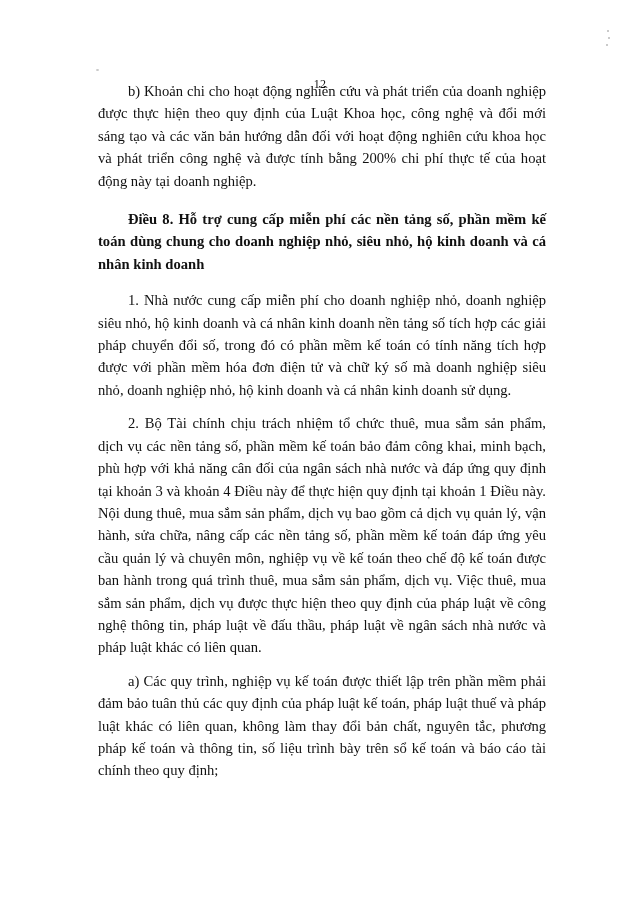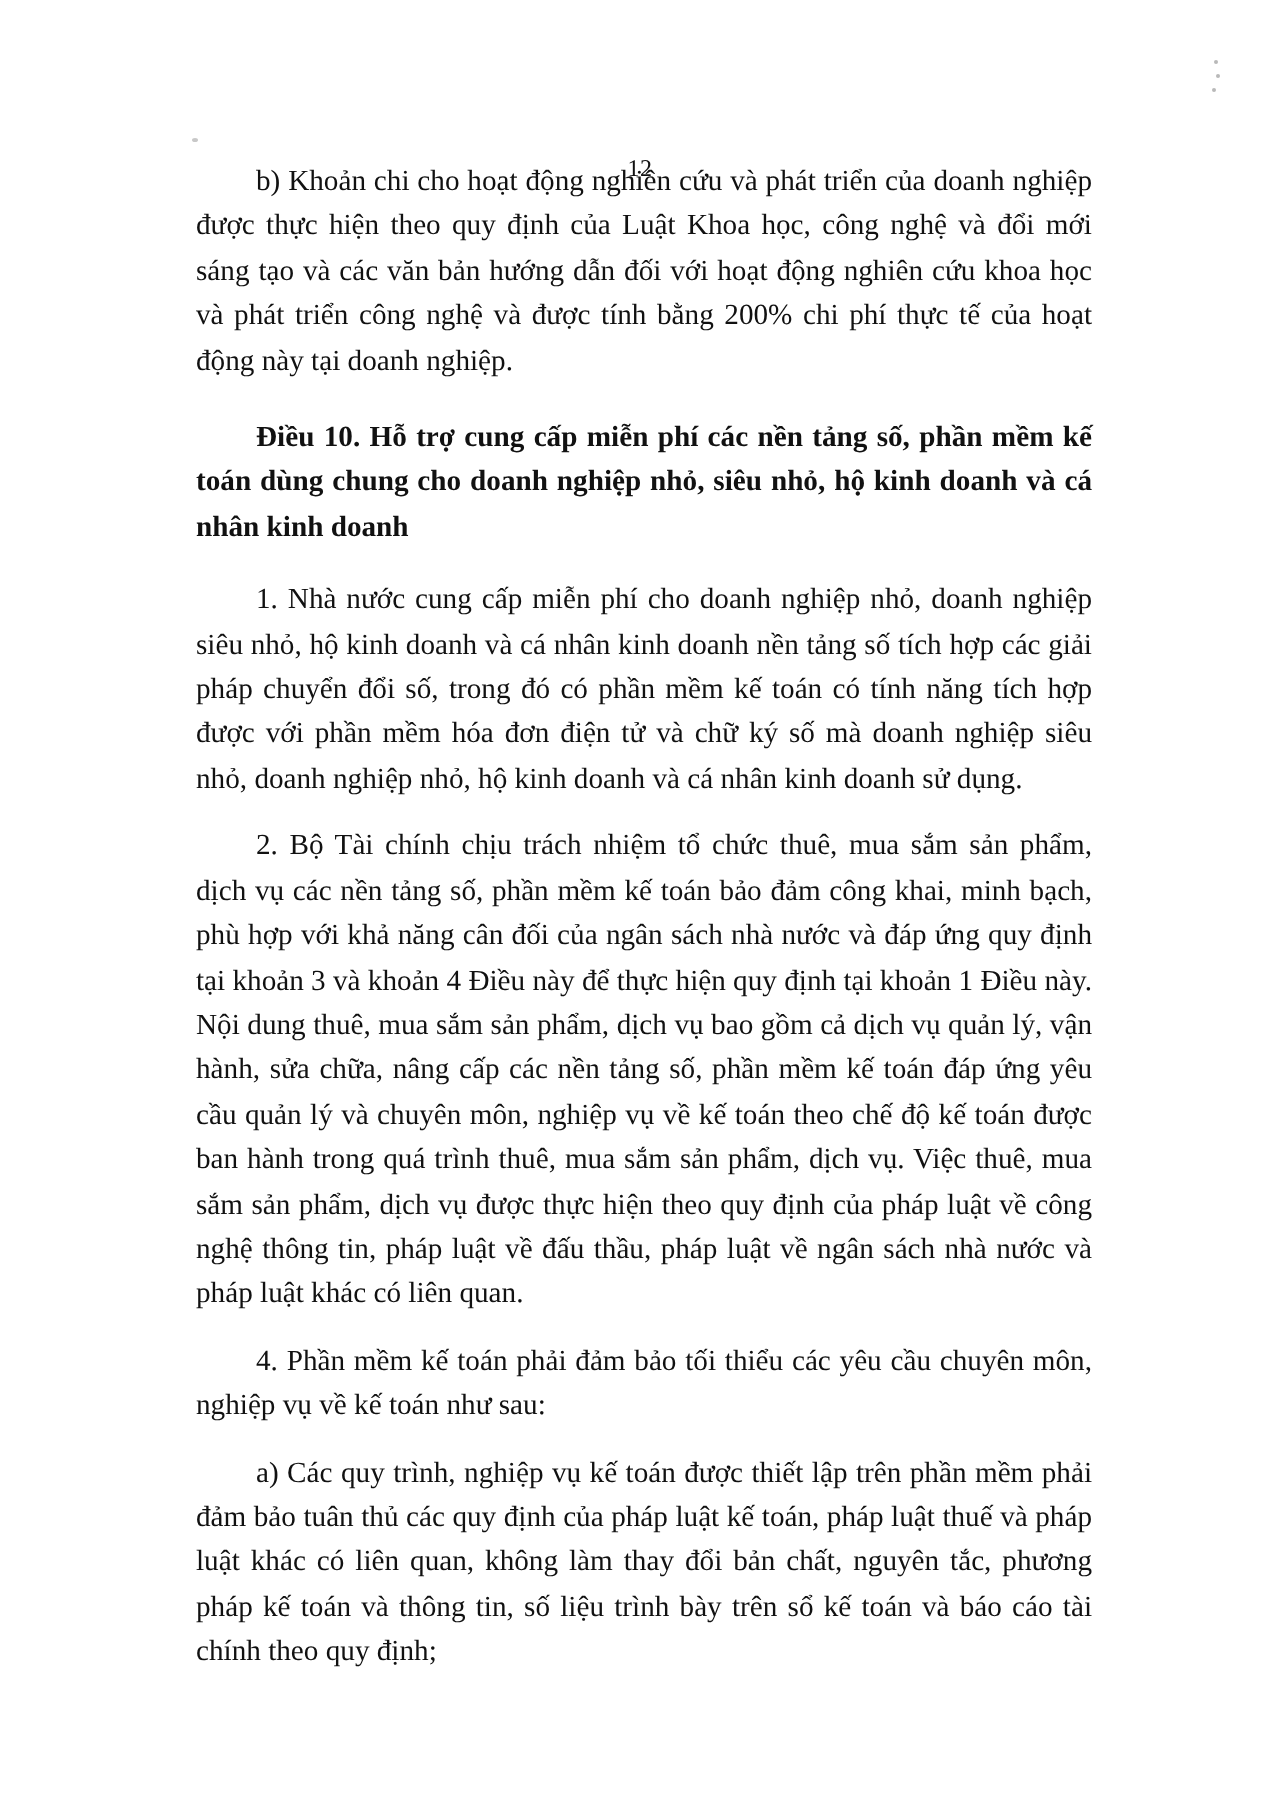--- a/index.html
+++ b/index.html
@@ -73,21 +73,20 @@
 
   <div class="speck s1"></div>
   <div class="speck s2"></div>
   <div class="speck s3"></div>
   <div class="speck s4"></div>
 
   <div class="page-number">12</div>
 
   <div class="content">
     <p class="indent">b) Khoản chi cho hoạt động nghiên cứu và phát triển của doanh nghiệp được thực hiện theo quy định của Luật Khoa học, công nghệ và đổi mới sáng tạo và các văn bản hướng dẫn đối với hoạt động nghiên cứu khoa học và phát triển công nghệ và được tính bằng 200% chi phí thực tế của hoạt động này tại doanh nghiệp.</p>
-    <p class="heading">Điều 10. Hỗ trợ cung cấp miễn phí các nền tảng số, phần mềm kế toán dùng chung cho doanh nghiệp nhỏ, siêu nhỏ, hộ kinh doanh và cá nhân kinh doanh</p>
+    <p class="heading">Điều 8. Hỗ trợ cung cấp miễn phí các nền tảng số, phần mềm kế toán dùng chung cho doanh nghiệp nhỏ, siêu nhỏ, hộ kinh doanh và cá nhân kinh doanh</p>
     <p class="indent">1. Nhà nước cung cấp miễn phí cho doanh nghiệp nhỏ, doanh nghiệp siêu nhỏ, hộ kinh doanh và cá nhân kinh doanh nền tảng số tích hợp các giải pháp chuyển đổi số, trong đó có phần mềm kế toán có tính năng tích hợp được với phần mềm hóa đơn điện tử và chữ ký số mà doanh nghiệp siêu nhỏ, doanh nghiệp nhỏ, hộ kinh doanh và cá nhân kinh doanh sử dụng.</p>
     <p class="indent">2. Bộ Tài chính chịu trách nhiệm tổ chức thuê, mua sắm sản phẩm, dịch vụ các nền tảng số, phần mềm kế toán bảo đảm công khai, minh bạch, phù hợp với khả năng cân đối của ngân sách nhà nước và đáp ứng quy định tại khoản 3 và khoản 4 Điều này để thực hiện quy định tại khoản 1 Điều này. Nội dung thuê, mua sắm sản phẩm, dịch vụ bao gồm cả dịch vụ quản lý, vận hành, sửa chữa, nâng cấp các nền tảng số, phần mềm kế toán đáp ứng yêu cầu quản lý và chuyên môn, nghiệp vụ về kế toán theo chế độ kế toán được ban hành trong quá trình thuê, mua sắm sản phẩm, dịch vụ. Việc thuê, mua sắm sản phẩm, dịch vụ được thực hiện theo quy định của pháp luật về công nghệ thông tin, pháp luật về đấu thầu, pháp luật về ngân sách nhà nước và pháp luật khác có liên quan.</p>
-    <p class="indent">4. Phần mềm kế toán phải đảm bảo tối thiểu các yêu cầu chuyên môn, nghiệp vụ về kế toán như sau:</p>
     <p class="indent">a) Các quy trình, nghiệp vụ kế toán được thiết lập trên phần mềm phải đảm bảo tuân thủ các quy định của pháp luật kế toán, pháp luật thuế và pháp luật khác có liên quan, không làm thay đổi bản chất, nguyên tắc, phương pháp kế toán và thông tin, số liệu trình bày trên sổ kế toán và báo cáo tài chính theo quy định;</p>
 
   </div>
 
 </div>
 
 </body></html>

